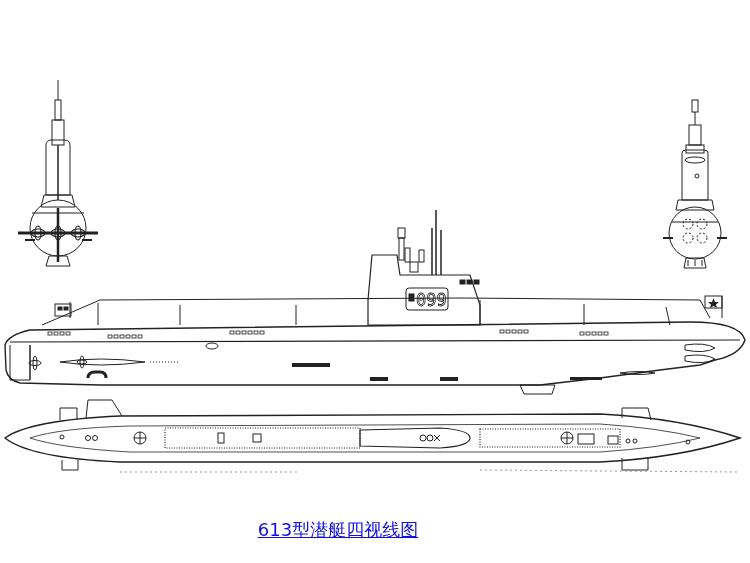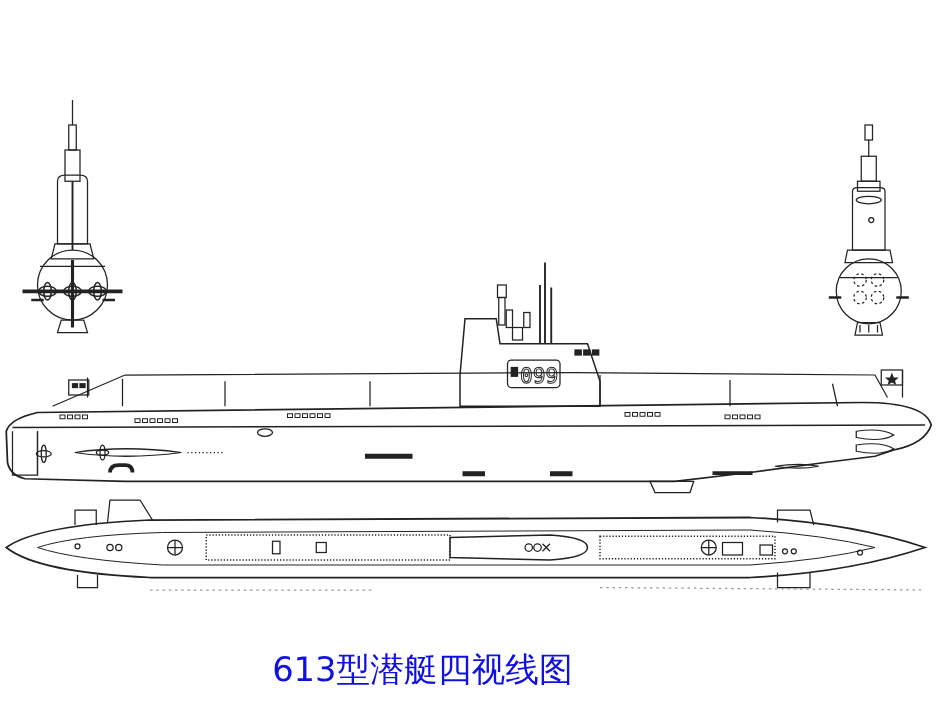--- a/index.html
+++ b/index.html
@@ -1,19 +1,19 @@
 <!DOCTYPE html>
 <html><head>
 <meta charset="utf-8">
 <style>
   html,body{margin:0;padding:0;background:#ffffff;}
   body{width:750px;height:563px;position:relative;overflow:hidden;font-family:"DejaVu Sans",sans-serif;}
   #drawing{position:absolute;left:0;top:0;width:750px;height:563px;}
   .caption{position:absolute;left:0;width:676px;top:518px;text-align:center;
-    font-family:"DejaVu Sans",sans-serif;font-size:27px;font-weight:normal;letter-spacing:0px;}
+    font-family:"DejaVu Sans",sans-serif;font-size:18px;font-weight:normal;letter-spacing:0px;text-decoration:underline;}
   .hull-number{font-family:"DejaVu Sans Mono",monospace;}
 </style>
 </head>
 <body>
 
 <svg id="drawing" viewBox="0 0 750 563" xmlns="http://www.w3.org/2000/svg">
   <g stroke="#222" fill="none" stroke-width="1">
 
     <g>
       <line x1="58" y1="80" x2="58" y2="100"></line>

